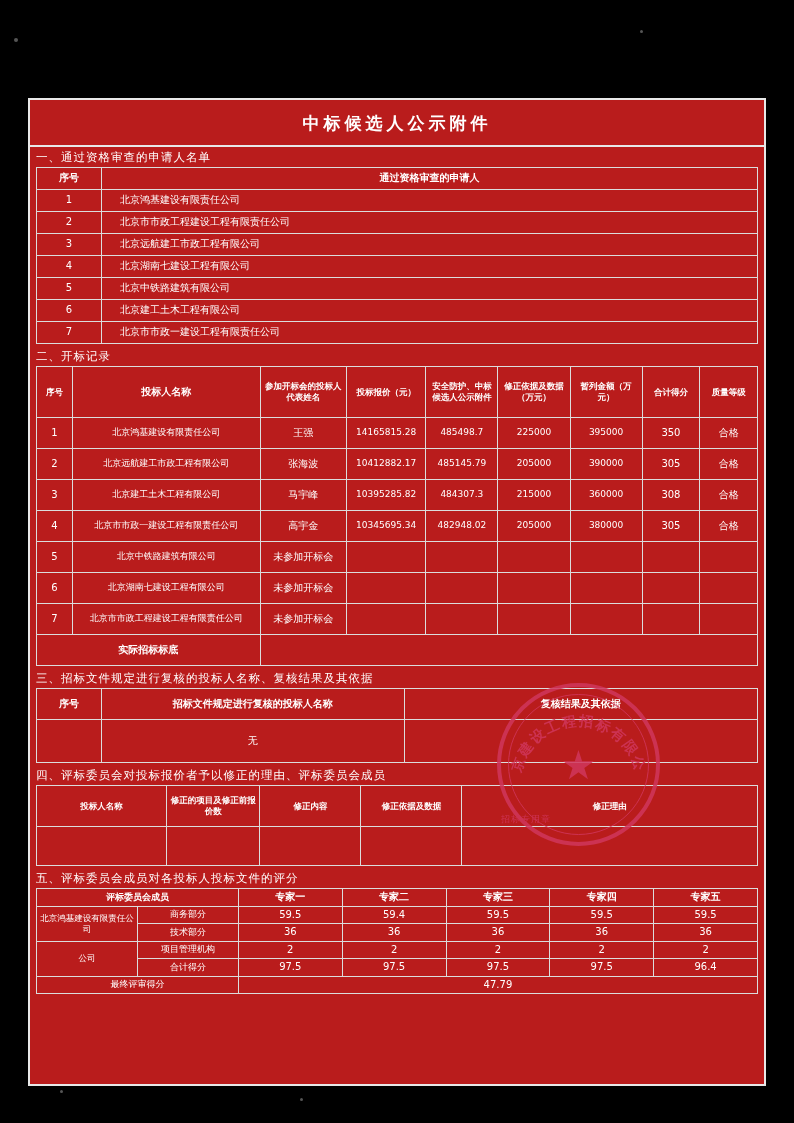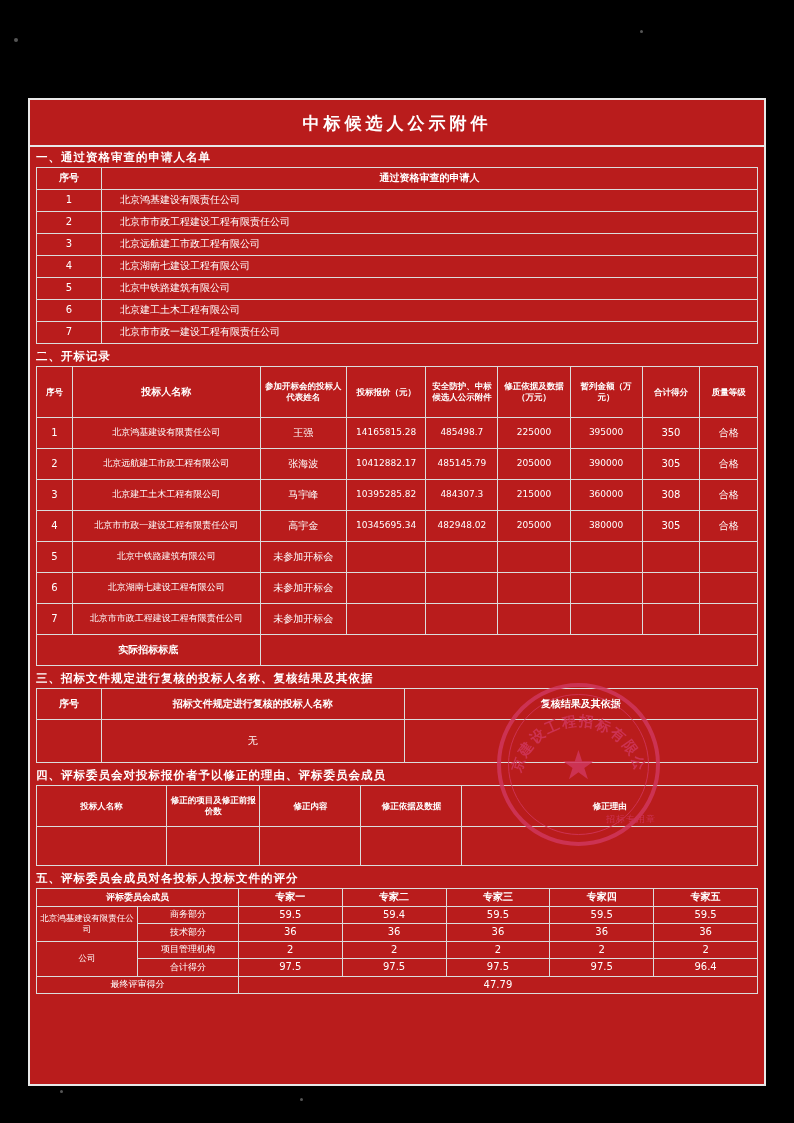--- a/index.html
+++ b/index.html
@@ -24,21 +24,21 @@
   .title{
     text-align:center;
     font-size:17px;
     font-weight:bold;
     letter-spacing:4px;
     padding:12px 0 10px;
     border-bottom:2px solid #e8e8e8;
   }
   .sec-head{
     font-size:11.5px;
-    font-weight:bold;
+    font-weight:normal;
     padding:3px 6px 2px;
     letter-spacing:1px;
   }
   table{
     border-collapse:collapse;
     width:calc(100% - 12px);
     margin:0 6px 2px;
     font-size:10px;
     table-layout:fixed;
   }
@@ -79,21 +79,21 @@
   }
   .stamp .arc{
     position:absolute;left:0;top:0;width:100%;height:100%;
   }
   .stamp .arc text{
     fill:#d0365c;font-size:15px;font-weight:bold;
     font-family:"DejaVu Sans",sans-serif;letter-spacing:2px;
   }
   .stamp .btm{
     position:absolute;left:0;right:0;bottom:16px;
-    text-align:right;color:#d0365c;font-size:9px;letter-spacing:1px;
+    text-align:left;color:#d0365c;font-size:9px;letter-spacing:1px;
   }
   
   .speck{position:absolute;background:#9a9a9a;border-radius:50%;opacity:.55;}
 </style>
 </head>
 <body>
 
 <div class="speck" style="left:14px;top:38px;width:4px;height:4px;"></div>
 <div class="speck" style="left:640px;top:30px;width:3px;height:3px;"></div>
 <div class="speck" style="left:748px;top:300px;width:3px;height:3px;"></div>

